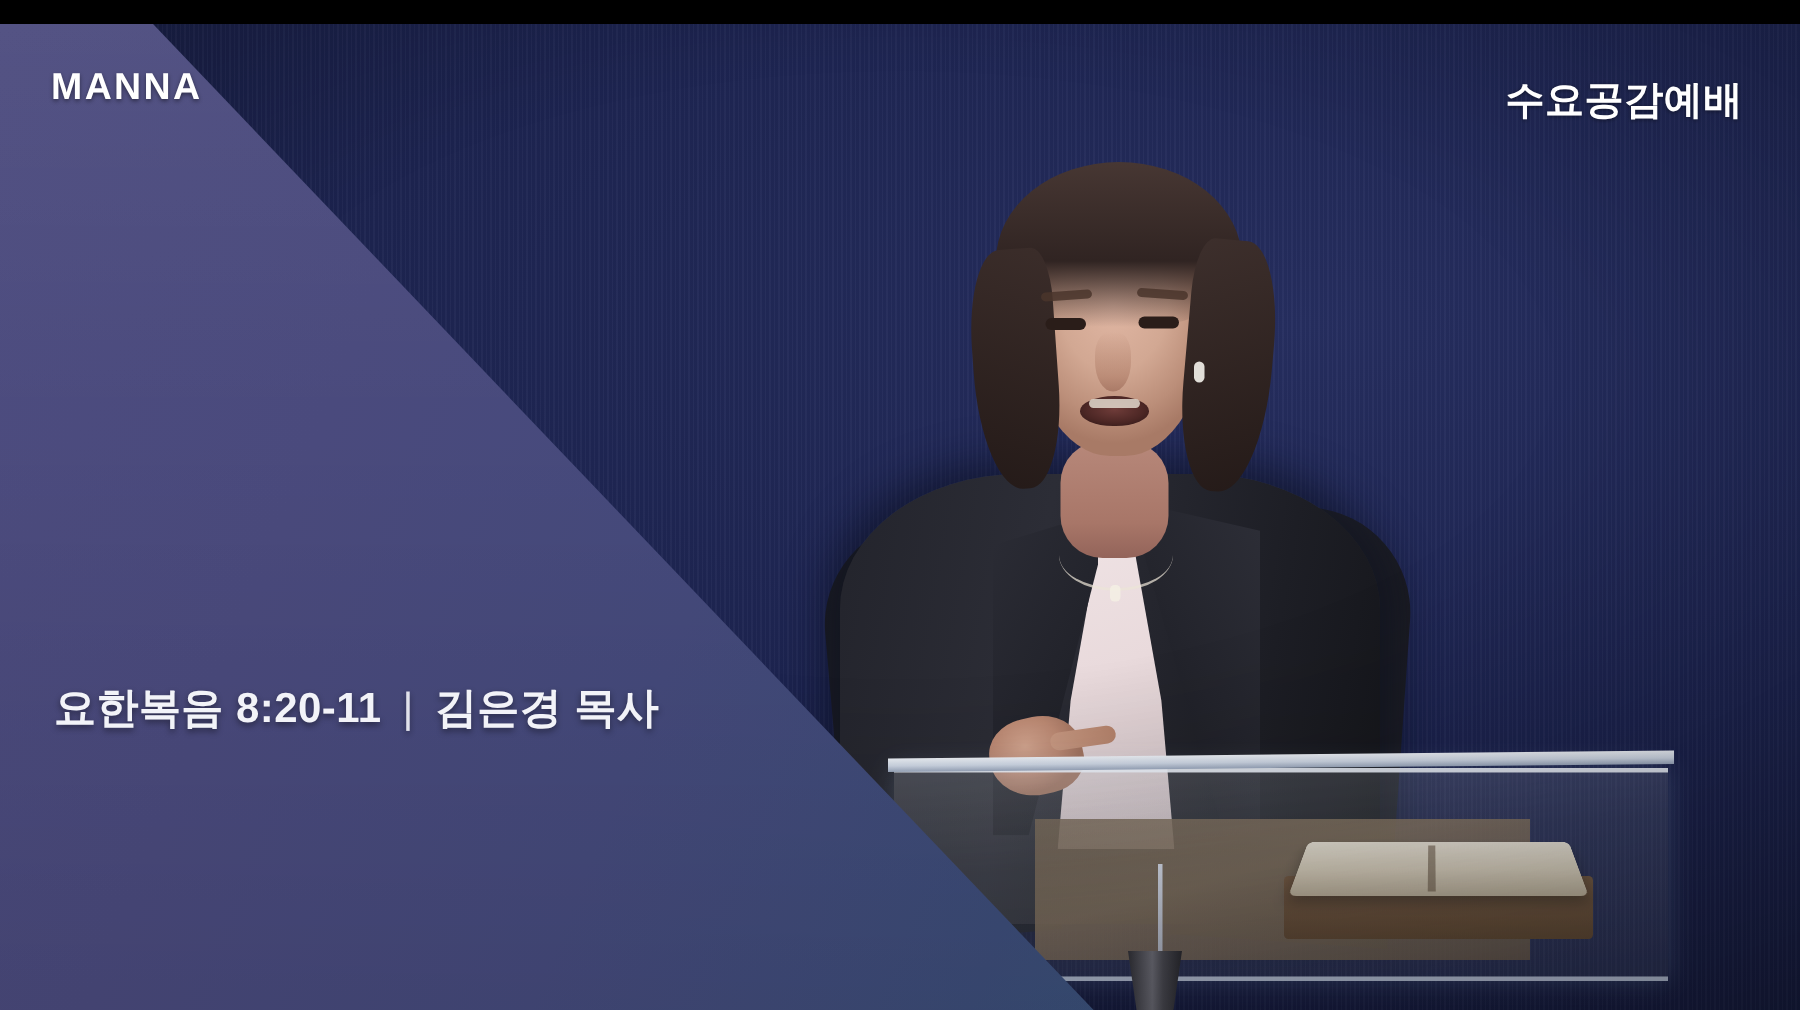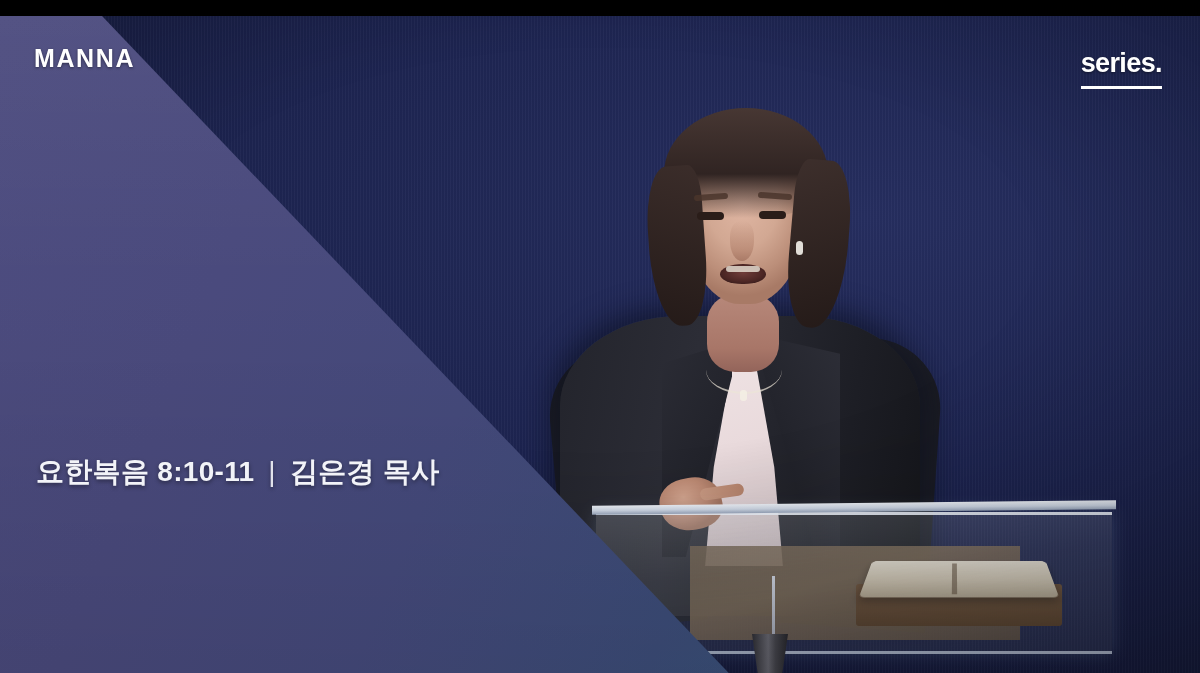--- a/index.html
+++ b/index.html
@@ -362,21 +362,21 @@
   </div>
 
   <div class="overlay-wedge"></div>
   <div class="overlay-wedge-shade"></div>
 
   <div class="logo-block">
     <div class="logo-line1">MANNA</div>
   </div>
 
   <div class="series-block">
-    <div class="series-word">series.</div>
+    <div class="series-name">수요공감예배</div>
   </div>
 
   <div class="subtitle">
-    <span>요한복음 8:10-11</span><span class="sep">|</span><span>김은경 목사</span>
+    <span>요한복음 8:20-11</span><span class="sep">|</span><span>김은경 목사</span>
   </div>
 
 
 </div>
 
 </body></html>

